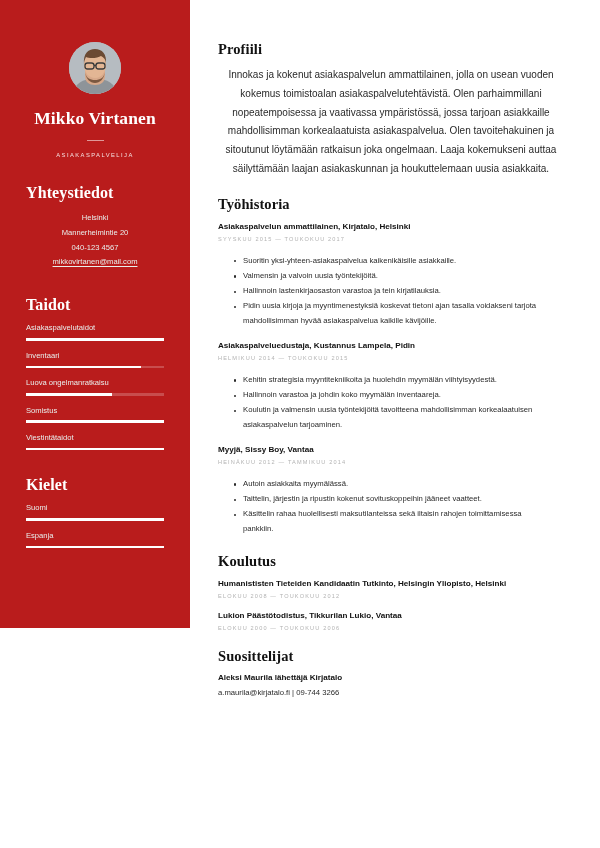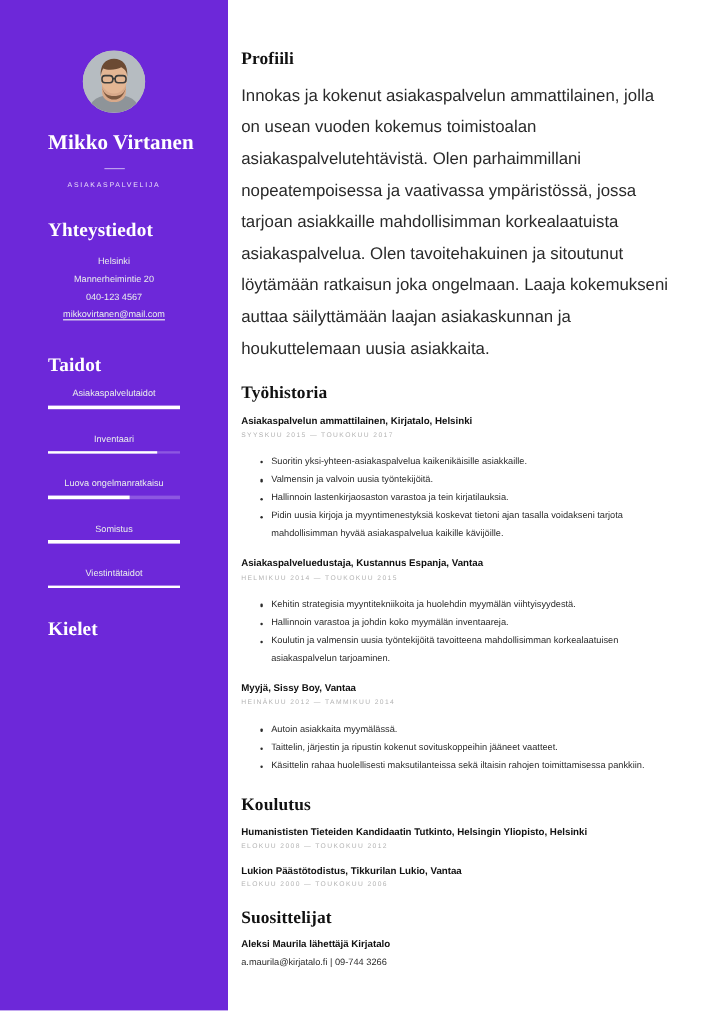--- a/index.html
+++ b/index.html
@@ -13,24 +13,24 @@
     position:relative;
     width:600px; height:848px;
     background:#ffffff;
     display:flex;
     overflow:hidden;
   }
 
   
   .sidebar {
     width:190px;
-    height:842px;
-    background:#6d28d9;
+    height:628px;
+    background:#b91c1c;
     color:#ffffff;
-    padding:0 40px;
+    padding:0 26px;
     flex:0 0 190px;
   }
   .avatar {
     width:52px; height:52px;
     border-radius:50%;
     margin:42px auto 0;
     overflow:hidden;
     background:#b9bfc4;
     position:relative;
   }
@@ -73,59 +73,59 @@
     font-size:7.6px;
     line-height:1.95;
     color:#e9eeec;
     text-align:center;
   }
   .contact-line.email {
     text-decoration:underline;
     text-underline-offset:1.5px;
   }
 
-  .skill-item { margin-bottom:20px;text-align:center; }
+  .skill-item { margin-bottom:10px; }
   .skill-label {
     font-size:7.6px;
     color:#e9eeec;
     margin-bottom:5px;
     line-height:1.3;
   }
   .bar-track {
     width:100%;
     height:2.6px;
     background:rgba(255,255,255,.22);
     margin-bottom:10px;
   }
   .bar-fill {
     height:100%;
     background:#ffffff;
   }
 
   
   .main {
     flex:1;
-    padding:41px 36px 0 11px;
+    padding:41px 36px 0 28px;
     color:#1d1d1d;
   }
   .sec-heading {
     font-family:"Liberation Serif", serif;
     font-size:14.5px;
     font-weight:700;
     color:#111111;
     margin-bottom:8px;
     letter-spacing:.1px;
   }
   .section { margin-bottom:17px; }
 
   .profile-text {
-    font-size:14px;
+    font-size:10px;
     line-height:1.88;
     color:#2a2a2a;
-    text-align:left;
+    text-align:center;
   }
 
   .entry { margin-bottom:11px; }
   .entry-title {
     font-size:8.1px;
     font-weight:700;
     color:#111111;
     line-height:1.45;
     margin-bottom:3px;
   }
@@ -233,20 +233,34 @@
             <div class="skill-label">Viestintätaidot</div>
             <div class="bar-track">
               <div class="bar-fill" style="width: 100%;"></div>
             </div>
           </div>
         </div>
     </section>
 
     <section class="side-block">
       <h2 class="side-heading">Kielet</h2>
+      <div id="languages-list">
+          <div class="skill-item">
+            <div class="skill-label">Suomi</div>
+            <div class="bar-track">
+              <div class="bar-fill" style="width: 100%;"></div>
+            </div>
+          </div>
+          <div class="skill-item">
+            <div class="skill-label">Espanja</div>
+            <div class="bar-track">
+              <div class="bar-fill" style="width: 100%;"></div>
+            </div>
+          </div>
+        </div>
     </section>
 
   </aside>
 
   <main class="main">
 
     <section class="section">
       <h2 class="sec-heading">Profiili</h2>
       <p class="profile-text">Innokas ja kokenut asiakaspalvelun ammattilainen, jolla on usean vuoden kokemus toimistoalan asiakaspalvelutehtävistä. Olen parhaimmillani nopeatempoisessa ja vaativassa ympäristössä, jossa tarjoan asiakkaille mahdollisimman korkealaatuista asiakaspalvelua. Olen tavoitehakuinen ja sitoutunut löytämään ratkaisun joka ongelmaan. Laaja kokemukseni auttaa säilyttämään laajan asiakaskunnan ja houkuttelemaan uusia asiakkaita.</p>
     </section>
@@ -258,21 +272,21 @@
             <div class="entry-title">Asiakaspalvelun ammattilainen, Kirjatalo, Helsinki</div>
             <div class="entry-date">SYYSKUU 2015 — TOUKOKUU 2017</div>
             <ul class="bullets">
               <li>Suoritin yksi-yhteen-asiakaspalvelua kaikenikäisille asiakkaille.</li>
               <li>Valmensin ja valvoin uusia työntekijöitä.</li>
               <li>Hallinnoin lastenkirjaosaston varastoa ja tein kirjatilauksia.</li>
               <li>Pidin uusia kirjoja ja myyntimenestyksiä koskevat tietoni ajan tasalla voidakseni tarjota mahdollisimman hyvää asiakaspalvelua kaikille kävijöille.</li>
             </ul>
           </div>
           <div class="entry">
-            <div class="entry-title">Asiakaspalveluedustaja, Kustannus Espanja, Vantaa</div>
+            <div class="entry-title">Asiakaspalveluedustaja, Kustannus Lampela, Pidin</div>
             <div class="entry-date">HELMIKUU 2014 — TOUKOKUU 2015</div>
             <ul class="bullets">
               <li>Kehitin strategisia myyntitekniikoita ja huolehdin myymälän viihtyisyydestä.</li>
               <li>Hallinnoin varastoa ja johdin koko myymälän inventaareja.</li>
               <li>Koulutin ja valmensin uusia työntekijöitä tavoitteena mahdollisimman korkealaatuisen asiakaspalvelun tarjoaminen.</li>
             </ul>
           </div>
           <div class="entry">
             <div class="entry-title">Myyjä, Sissy Boy, Vantaa</div>
             <div class="entry-date">HEINÄKUU 2012 — TAMMIKUU 2014</div>

